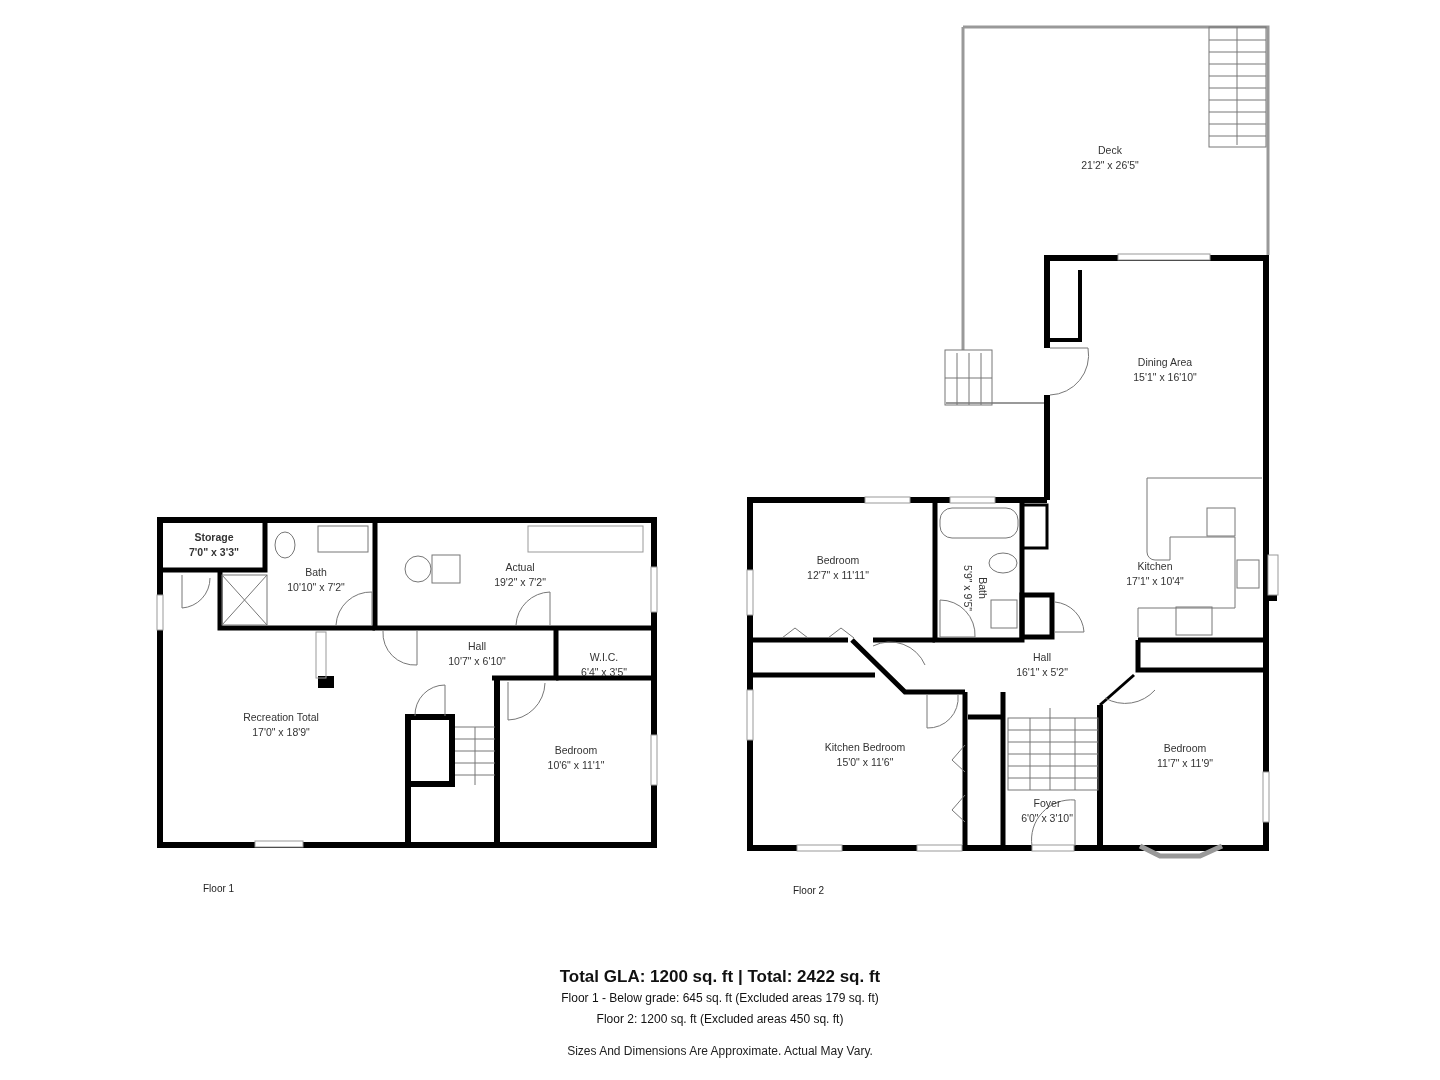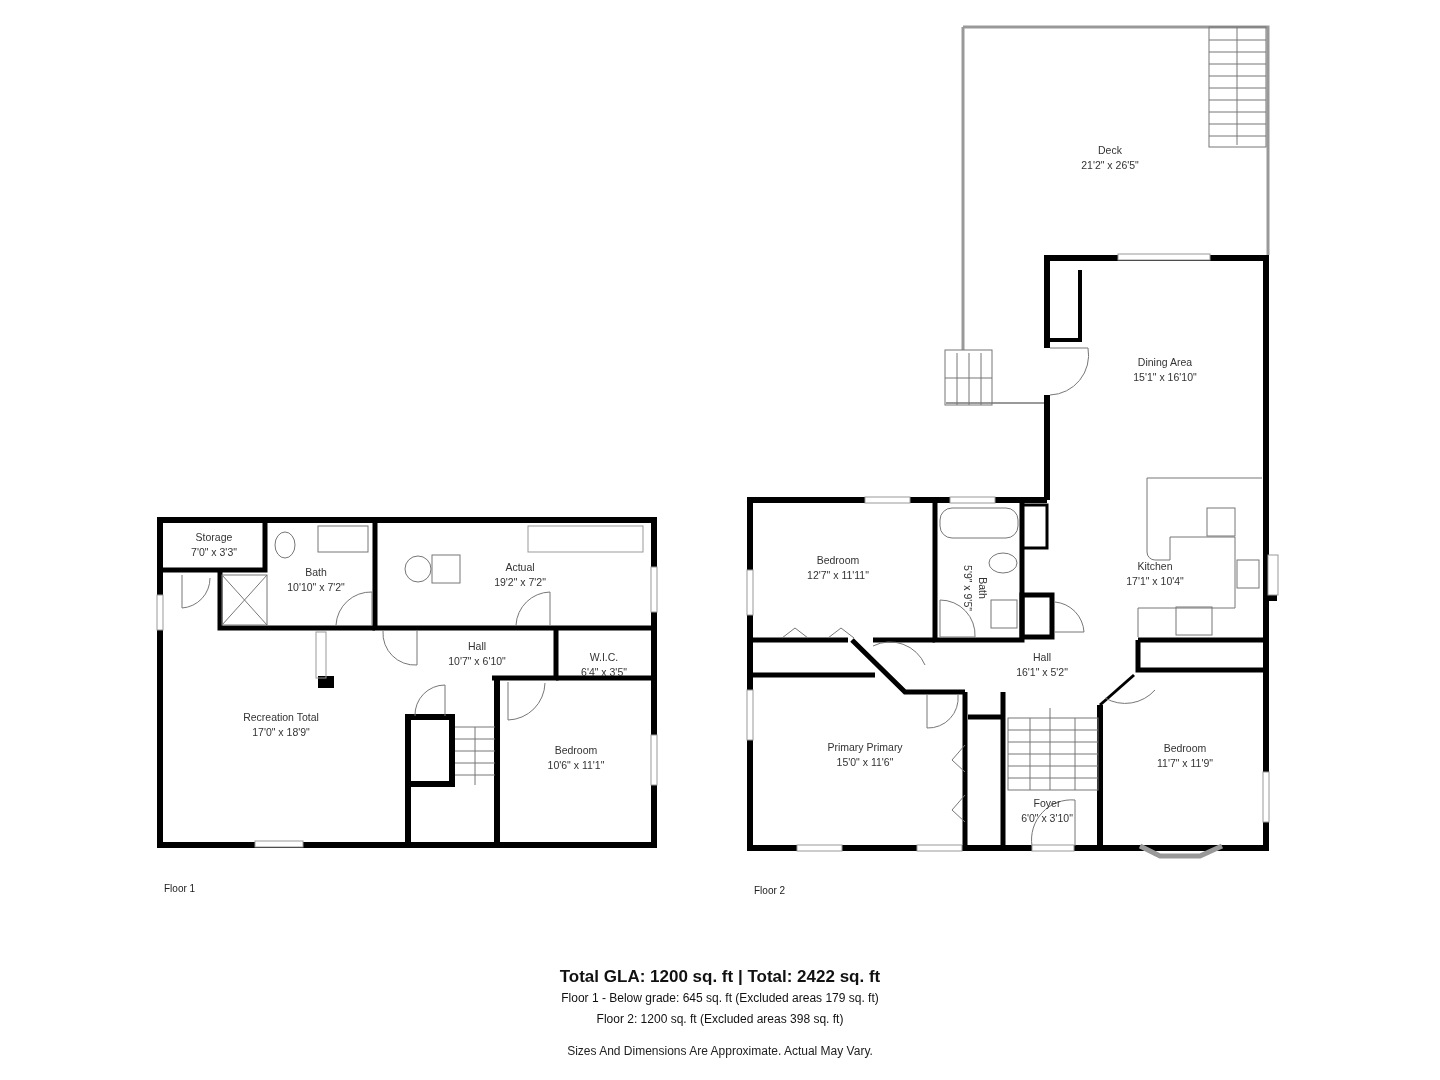--- a/index.html
+++ b/index.html
@@ -1,20 +1,20 @@
 <!DOCTYPE html>
 <html><head>
 <meta charset="utf-8">
 <style>
   html, body { margin:0; padding:0; background:#ffffff; }
   body { width:1440px; height:1080px; position:relative; overflow:hidden; font-family:"Liberation Sans", "DejaVu Sans", sans-serif; color:#222; }
   svg.plan { position:absolute; left:0; top:0; }
   .room-label { position:absolute; text-align:center; font-size:10.5px; line-height:15px; color:#333; transform:translate(-50%,-50%); white-space:nowrap; }
   .room-label .dim { display:block; }
-  .floor-label { position:absolute; font-size:10px; color:#222; }
+  .floor-label { position:absolute; font-size:10px; color:#222;margin-left:39px; }
   .summary { position:absolute; left:0; width:1440px; top:966px; text-align:center; }
   .summary .total { font-weight:bold; font-size:17px; line-height:22px; color:#111; }
   .summary .line { font-size:12px; line-height:21px; color:#111; }
   .summary .note { font-size:12px; margin-top:14px; color:#222; }
   .rot { transform:translate(-50%,-50%) rotate(90deg); }
 </style>
 </head>
 <body>
 
 <svg class="plan" width="1440" height="1080" viewBox="0 0 1440 1080">
@@ -162,39 +162,39 @@
     <rect x="797" y="845" width="45" height="6" fill="#fff" stroke="#999"></rect>
     <rect x="917" y="845" width="45" height="6" fill="#fff" stroke="#999"></rect>
     <rect x="1032" y="845" width="42" height="6" fill="#fff" stroke="#999"></rect>
     <rect x="1263" y="772" width="6" height="50" fill="#fff" stroke="#999"></rect>
 
     <path d="M782 638 L795 628 L808 638 M828 638 L841 628 L854 638" fill="none" stroke="#777"></path>
     <path d="M873 646 A38 38 0 0 1 925 665" fill="none" stroke="#777"></path>
   </g>
 </svg>
 
-<div class="room-label" style="left:214px;top:545px;"><span>Storage</span><span class="dim">7'0" x 3'3"</span></div>
+<div class="room-label" style="left:214px;top:545px;font-weight:bold;"><span>Storage</span><span class="dim">7'0" x 3'3"</span></div>
 <div class="room-label" style="left:316px;top:580px;"><span>Bath</span><span class="dim">10'10" x 7'2"</span></div>
 <div class="room-label" style="left:520px;top:575px;"><span>Actual</span><span class="dim">19'2" x 7'2"</span></div>
 <div class="room-label" style="left:477px;top:654px;"><span>Hall</span><span class="dim">10'7" x 6'10"</span></div>
 <div class="room-label" style="left:604px;top:665px;"><span>W.I.C.</span><span class="dim">6'4" x 3'5"</span></div>
 <div class="room-label" style="left:281px;top:725px;"><span>Recreation Total</span><span class="dim">17'0" x 18'9"</span></div>
 <div class="room-label" style="left:576px;top:758px;"><span>Bedroom</span><span class="dim">10'6" x 11'1"</span></div>
 
 <div class="room-label" style="left:1110px;top:158px;"><span>Deck</span><span class="dim">21'2" x 26'5"</span></div>
 <div class="room-label" style="left:1165px;top:370px;"><span>Dining Area</span><span class="dim">15'1" x 16'10"</span></div>
 <div class="room-label" style="left:838px;top:568px;"><span>Bedroom</span><span class="dim">12'7" x 11'11"</span></div>
 <div class="room-label rot" style="left:975px;top:588px;"><span>Bath</span><span class="dim">5'9" x 9'5"</span></div>
 <div class="room-label" style="left:1155px;top:574px;"><span>Kitchen</span><span class="dim">17'1" x 10'4"</span></div>
 <div class="room-label" style="left:1042px;top:665px;"><span>Hall</span><span class="dim">16'1" x 5'2"</span></div>
-<div class="room-label" style="left:865px;top:755px;"><span>Primary Primary</span><span class="dim">15'0" x 11'6"</span></div>
+<div class="room-label" style="left:865px;top:755px;"><span>Kitchen Bedroom</span><span class="dim">15'0" x 11'6"</span></div>
 <div class="room-label" style="left:1047px;top:811px;"><span>Foyer</span><span class="dim">6'0" x 3'10"</span></div>
 <div class="room-label" style="left:1185px;top:756px;"><span>Bedroom</span><span class="dim">11'7" x 11'9"</span></div>
 
 <div class="floor-label" style="left:164px;top:883px;">Floor 1</div>
 <div class="floor-label" style="left:754px;top:885px;">Floor 2</div>
 
 <div class="summary">
   <div class="total">Total GLA: 1200 sq. ft | Total: 2422 sq. ft</div>
   <div class="line">Floor 1 - Below grade: 645 sq. ft (Excluded areas 179 sq. ft)</div>
-  <div class="line">Floor 2: 1200 sq. ft (Excluded areas 398 sq. ft)</div>
+  <div class="line">Floor 2: 1200 sq. ft (Excluded areas 450 sq. ft)</div>
   <div class="note">Sizes And Dimensions Are Approximate. Actual May Vary.</div>
 </div>
 
 </body></html>

